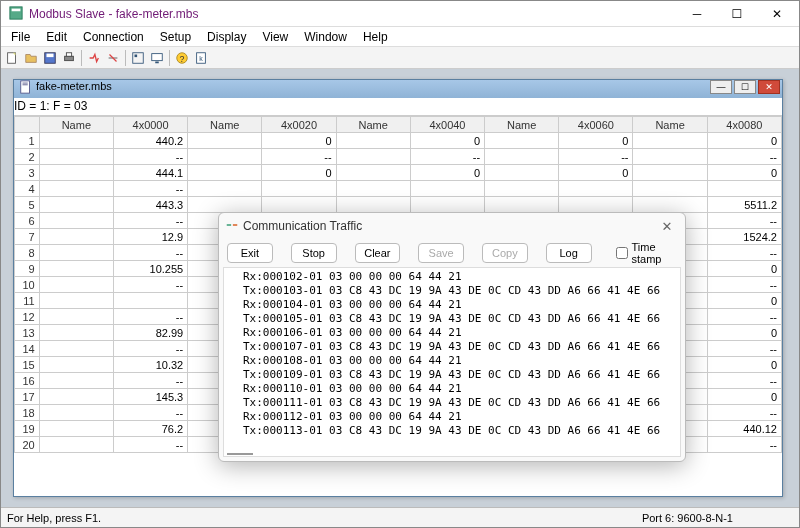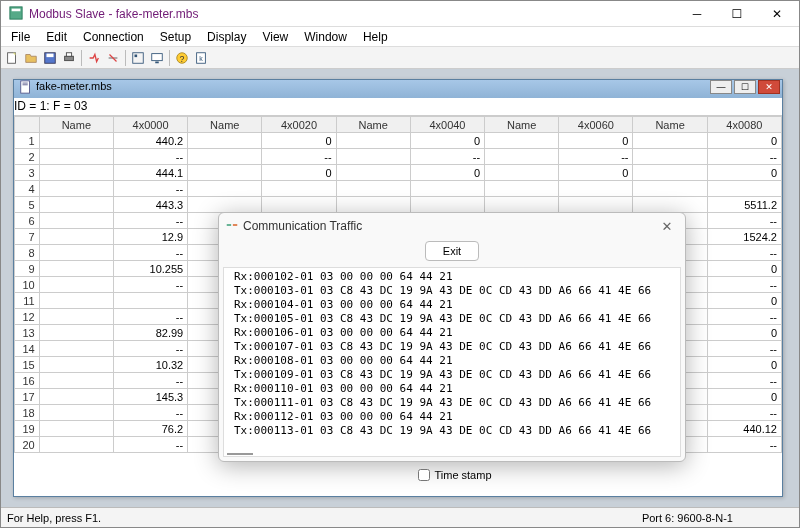--- a/index.html
+++ b/index.html
@@ -33,26 +33,26 @@
 .col-val { width: 72px; }
 td.rownum { background: #f0f0f0; text-align: center; color: #333; }
 td.sel { background: #1e6fd8; color: #fff; }
 .statusbar { height: 20px; border-top: 1px solid #bbb; background: #f4f4f4; display: flex; align-items: center; padding: 0 6px; font-size: 11px; }
 .statusbar .st-left { flex: 1; }
 .statusbar .st-right { padding-right: 60px; }
 .traffic-dialog { position: absolute; left: 218px; top: 212px; width: 468px; height: 250px; background: #f9f9f9; border: 1px solid #bbb; border-radius: 6px; box-shadow: 0 4px 24px rgba(0,0,0,0.3); display: flex; flex-direction: column; z-index: 50; }
 .traffic-titlebar { height: 26px; display: flex; align-items: center; padding: 0 6px; }
 .traffic-titlebar .traffic-title { flex: 1; font-size: 12px; color: #333; padding-left: 4px; }
 .traffic-titlebar .traffic-close { width: 24px; height: 20px; display: flex; align-items: center; justify-content: center; color: #666; font-size: 13px; }
-.traffic-toolbar { height: 28px; display: flex; align-items: center; gap: 18px; padding: 2px 8px; flex-direction: column; }
+.traffic-toolbar { height: 28px; display: flex; align-items: center; gap: 18px; padding: 2px 8px; }
 .traffic-btn { width: 54px; height: 20px; border: 1px solid #bbb; border-radius: 4px; background: #fff; font-size: 11px; cursor: default; text-align: center; line-height: 18px; }
 .traffic-btn.disabled { color: #aaa; }
 .ts-check { display: flex; align-items: center; gap: 4px; font-size: 11px; margin-left: 6px; }
 .ts-check input { width: 12px; height: 12px; }
-.traffic-log { flex: 1; overflow: auto; background: #fff; margin: 0 4px 4px 4px; border: 1px solid #ddd; padding: 2px 10px; font-family: "Consolas", monospace; font-size: 11px; line-height: 14px; white-space: pre; }
+.traffic-log { flex: 1; overflow: auto; background: #fff; margin: 0 4px 4px 4px; border: 1px solid #ddd; padding: 2px 19px; font-family: "Consolas", monospace; font-size: 11px; line-height: 14px; white-space: pre; }
 .traffic-scroll-hint { position: absolute; left: 8px; bottom: 6px; width: 26px; height: 2px; background: #999; }
 svg.icon { width: 14px; height: 14px; }
 </style>
 </head>
 <body>
 
 <div class="main-window">
 
   <div class="titlebar">
     <span class="app-icon">

